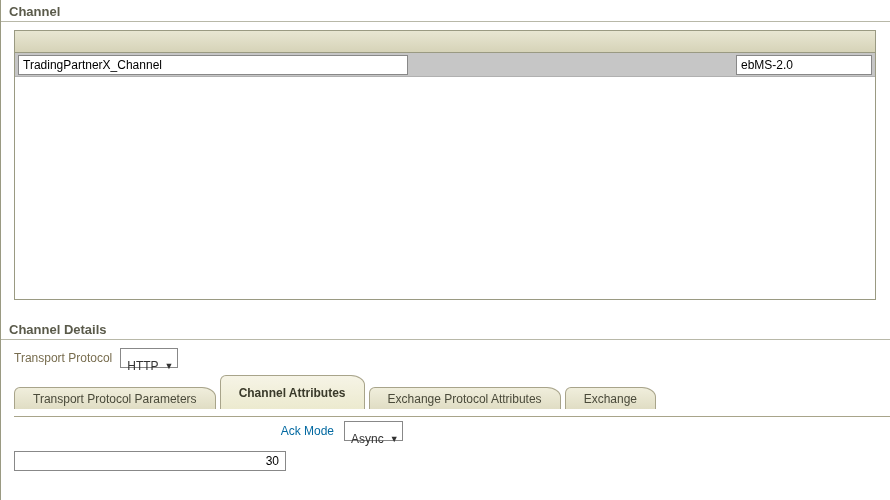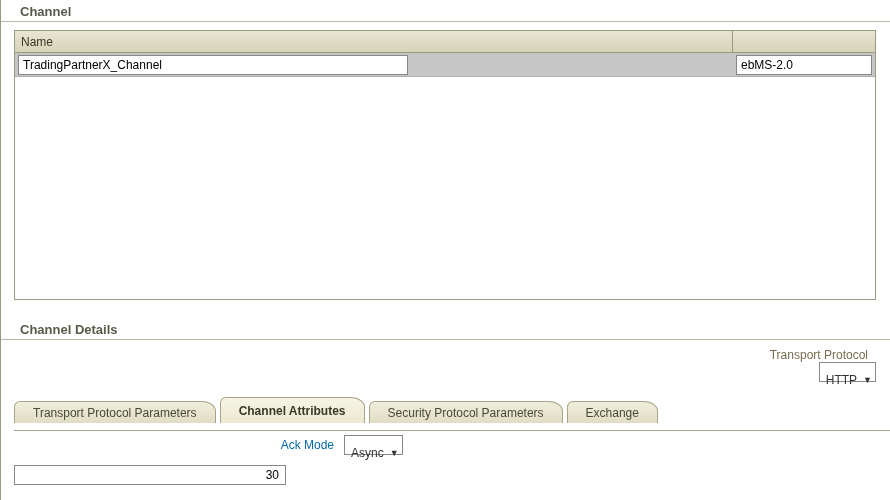--- a/index.html
+++ b/index.html
@@ -10,21 +10,21 @@
       color: #333;
       width: 890px;
       height: 500px;
       overflow: hidden;
       position: relative;
     }
     .section-header {
       font-weight: bold;
       color: #5a5a4a;
       font-size: 13px;
-      padding: 4px 10px 2px 20px;
+      padding: 4px 10px 2px 9px;
     }
     .rule {
       border: none;
       border-top: 1px solid #b8b8a8;
       margin: 0 0 8px 0;
     }
     .channel-panel {
       margin: 0 14px;
     }
     .table-wrap {
@@ -71,23 +71,22 @@
       font-size: 12px;
     }
     .cell-input.protocol {
       width: 100%;
     }
     .details-panel {
       margin-top: 18px;
     }
     .form-row {
       display: flex;
-      align-items: flex-end;
+      align-items: center;
       margin: 6px 14px;
-      flex-direction: column;
     }
     .form-label {
       color: #786d4f;
       font-size: 12px;
       margin-right: 8px;
     }
     .select-like {
       display: inline-flex;
       align-items: center;
       border: 1px solid #888;
@@ -120,21 +119,21 @@
       border-top-left-radius: 6px;
       border-top-right-radius: 14px 10px;
       margin-right: 4px;
       cursor: pointer;
       height: 22px;
       display:flex;
       align-items:center;
     }
     .tab.active {
       background: linear-gradient(to bottom, #f6f4e6 0%, #eceacf 100%);
-      height: 26px;
+      height: 34px;
       font-weight: bold;
       color: #3a3a2a;
       z-index: 2;
     }
     .tab-underline {
       position: absolute;
       left: 14px;
       right: 0;
       bottom: 0;
       border-bottom: 1px solid #a8a48a;
@@ -176,21 +175,20 @@
 <body>
 
 <div class="left-border"></div>
 
 <div class="section-header">Channel</div>
 <hr class="rule">
 
 <div class="channel-panel">
   <div class="table-wrap">
     <div class="table-head">
-      <div class="th name">Name</div>
     </div>
     <div class="table-row">
       <div class="td name">
         <input class="cell-input" type="text" value="TradingPartnerX_Channel" style="">
       </div>
       <div class="td protocol">
         <input class="cell-input protocol" type="text" value="ebMS-2.0" style="">
       </div>
     </div>
   </div>
@@ -210,21 +208,21 @@
 
   <div style="position:relative;">
     <div class="tab-bar">
       <div class="tab">
           <span>Transport Protocol Parameters</span>
         </div>
       <div class="tab active">
           <span>Channel Attributes</span>
         </div>
       <div class="tab">
-          <span>Security Protocol Parameters</span>
+          <span>Exchange Protocol Attributes</span>
         </div>
       <div class="tab">
           <span>Exchange</span>
         </div>
     </div>
     <div class="tab-underline" style="top:33px;"></div>
   </div>
 
   <div class="attr-section">
     <div class="attr-row">

